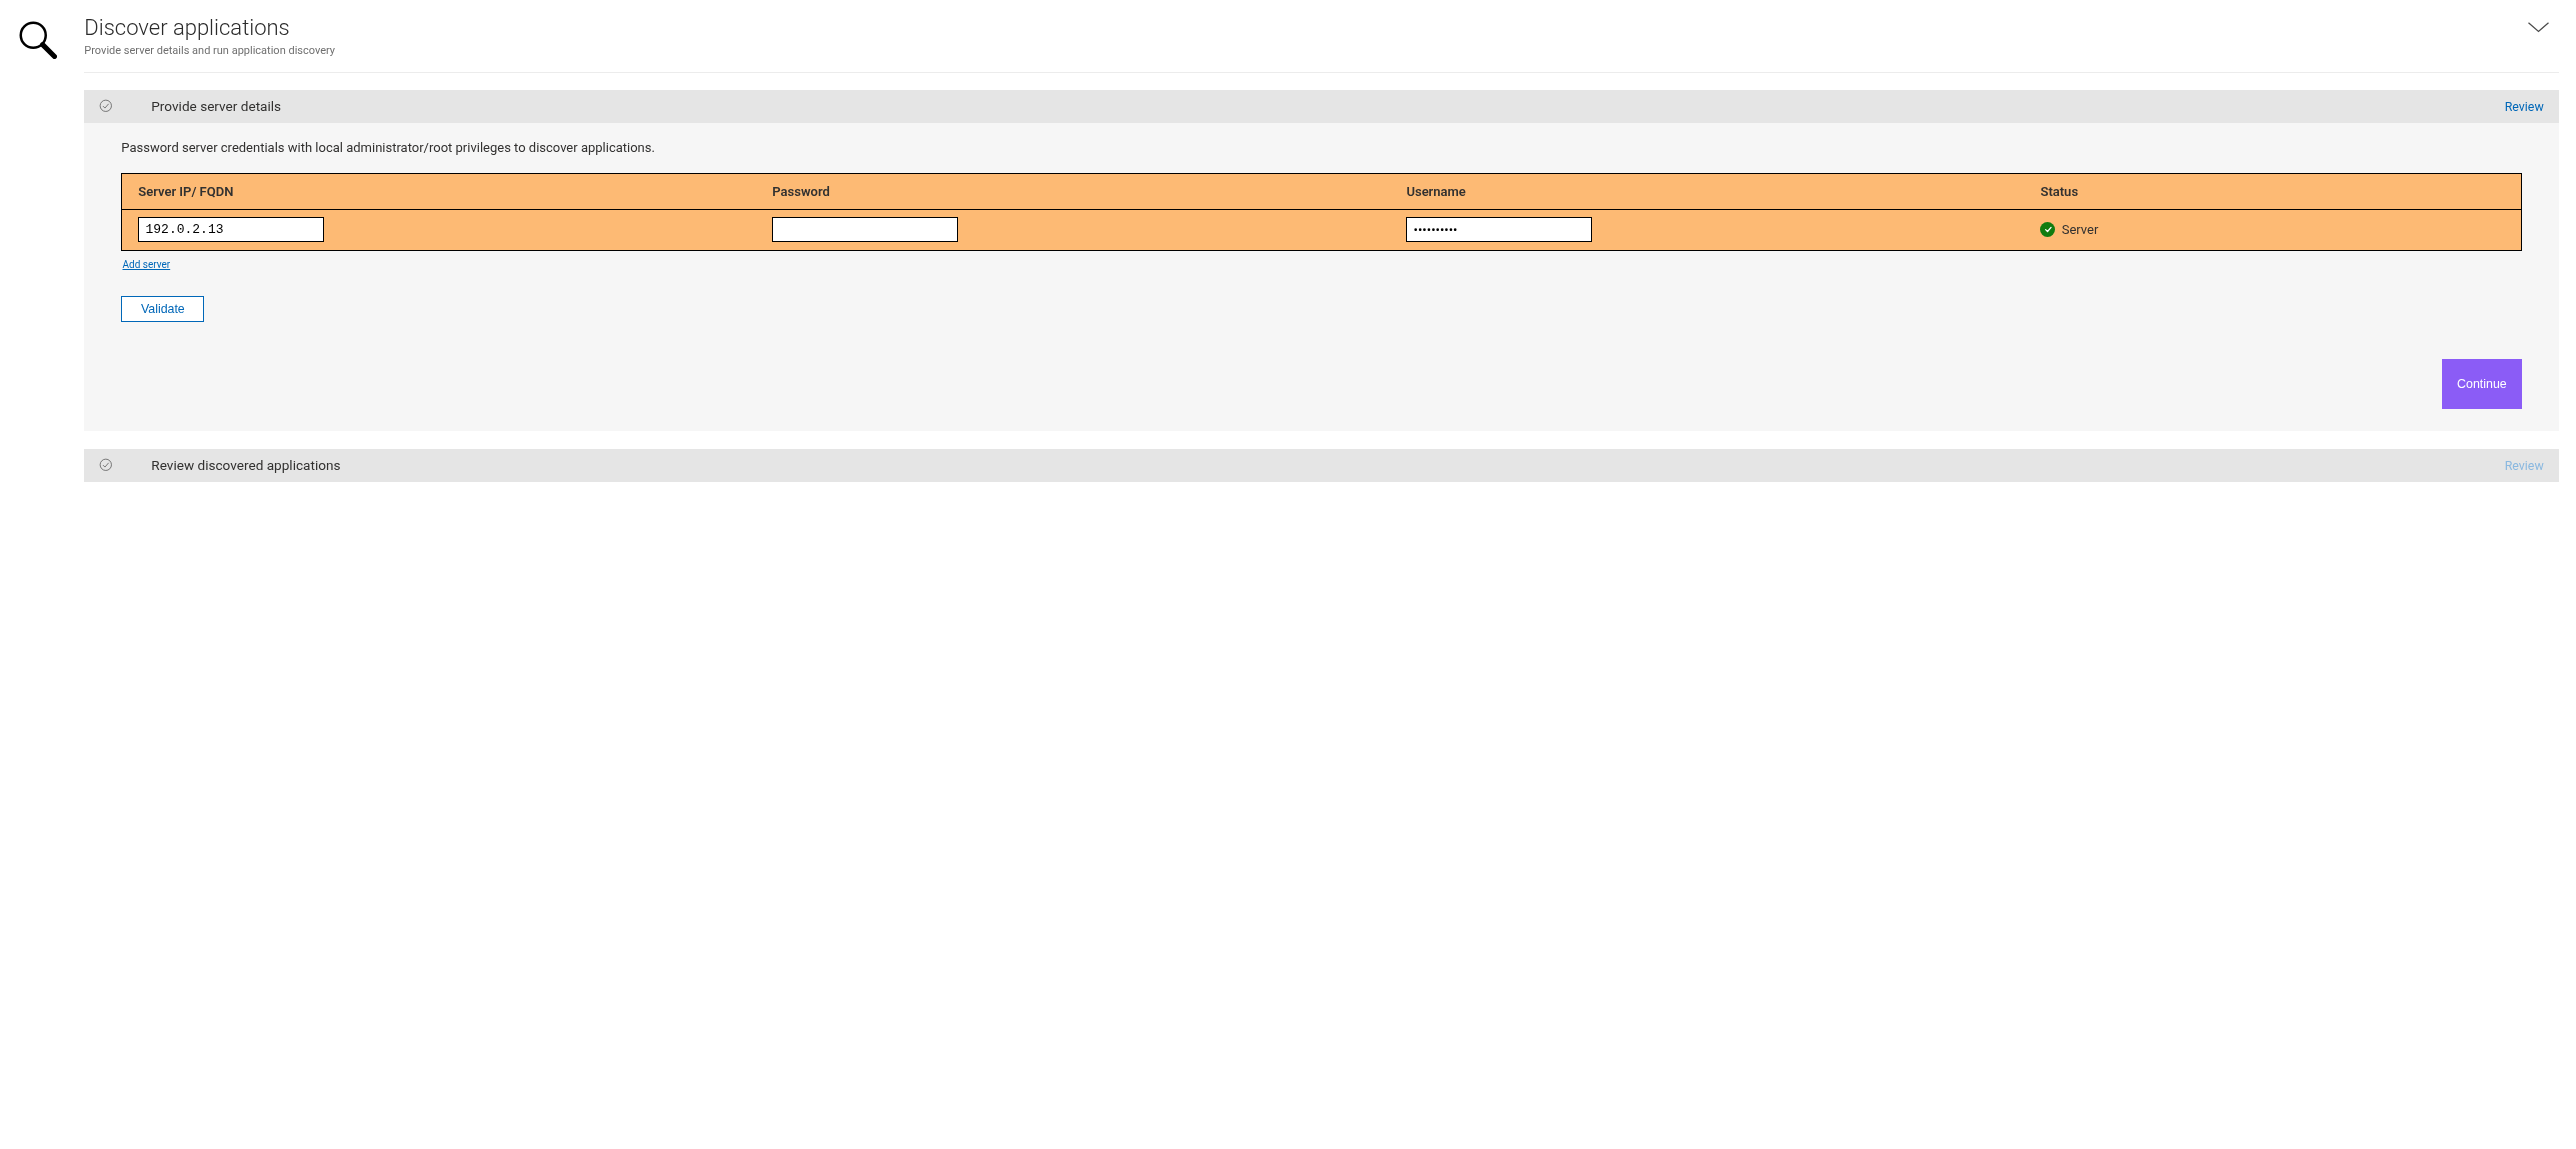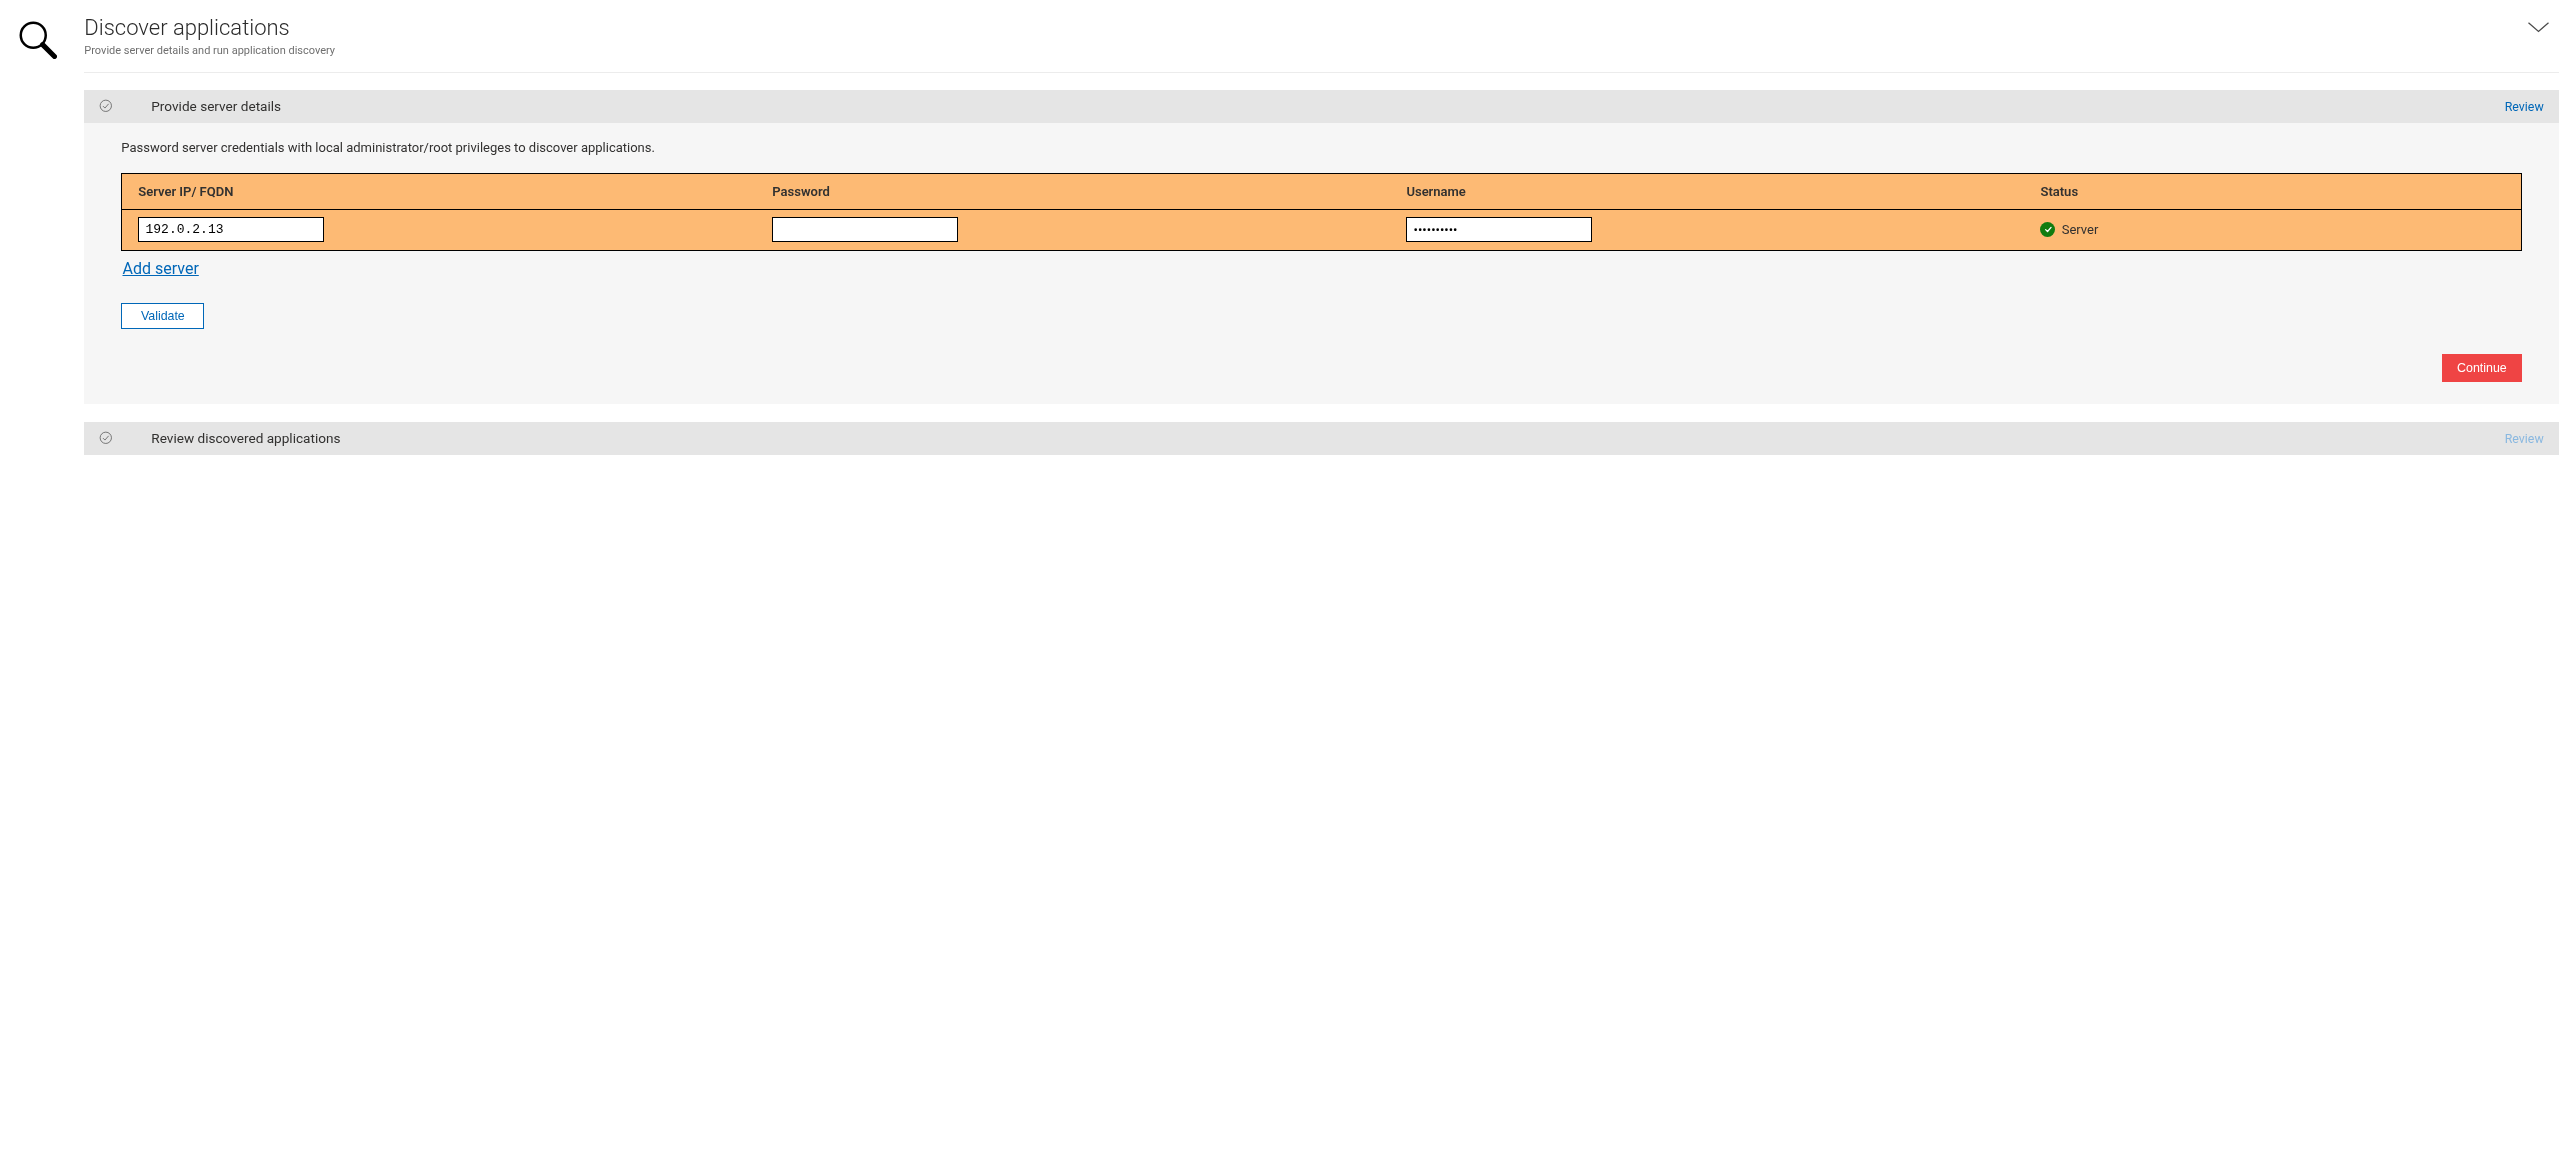--- a/index.html
+++ b/index.html
@@ -138,47 +138,48 @@
     align-items: center;
     justify-content: center;
   }
   .status-badge svg { width: 8.7px; height: 8.7px; display:block; }
 
   .add-server-link {
     display: inline-block;
     margin: 8.7px 1.2px 0 1.2px;
     color: #0067b8;
     text-decoration: underline;
-    font-size: 16px;
+    font-size: 10px;
     cursor: pointer;
   }
 
   .validate-btn {
     margin-top: 25px;
     display: inline-block;
     border: 1.2px solid #0067b8;
     color: #0067b8;
     background: #fff;
     padding: 5px 18.6px;
     font-size: 12.4px;
     cursor: pointer;
   }
 
   .continue-row {
     display: flex;
     justify-content: flex-end;
     margin-top: 25px;
   }
   .continue-btn {
-    background: #ef4444;
+    background: #8b5cf6;
     color: #fff;
     border: none;
-    padding: 7px 15px;
-    font-size: 12.4px;
-    cursor: pointer;
+    padding: 18px 15px;
+    font-size: 12.4px;
+    cursor: pointer;
+    margin-top: 12px;
   }
 
   .step-gap { height: 17.3px; }
 
   .chevron-collapse {
     position: absolute;
     top: 18.6px;
     right: 25px;
     cursor: pointer;
   }

